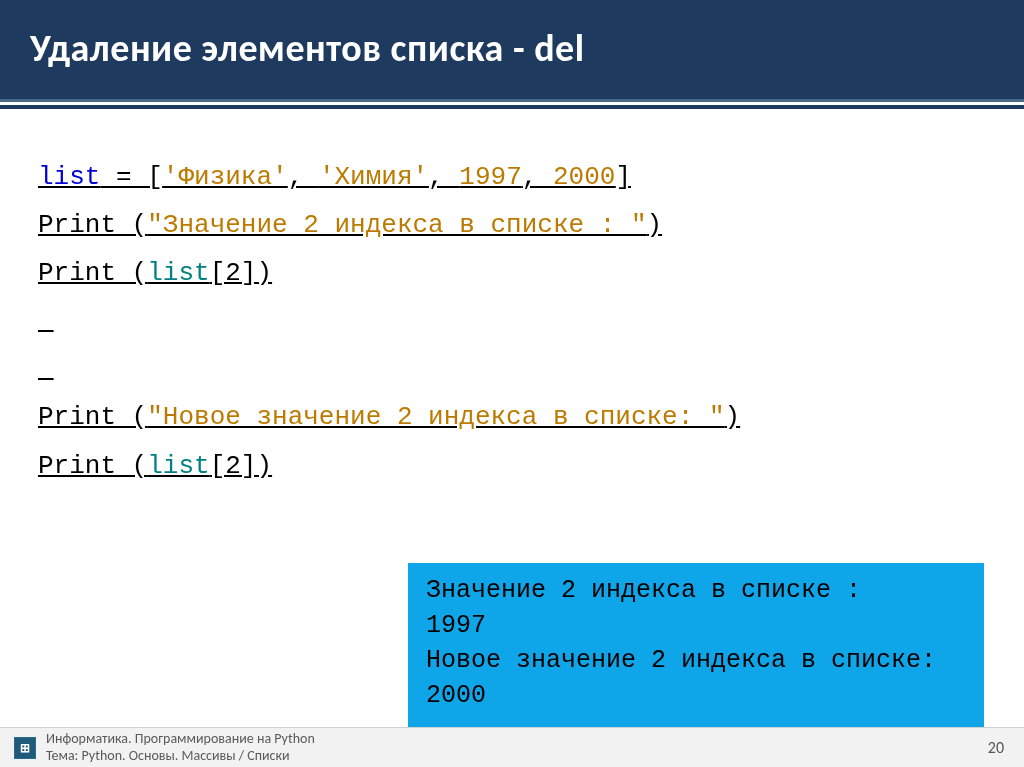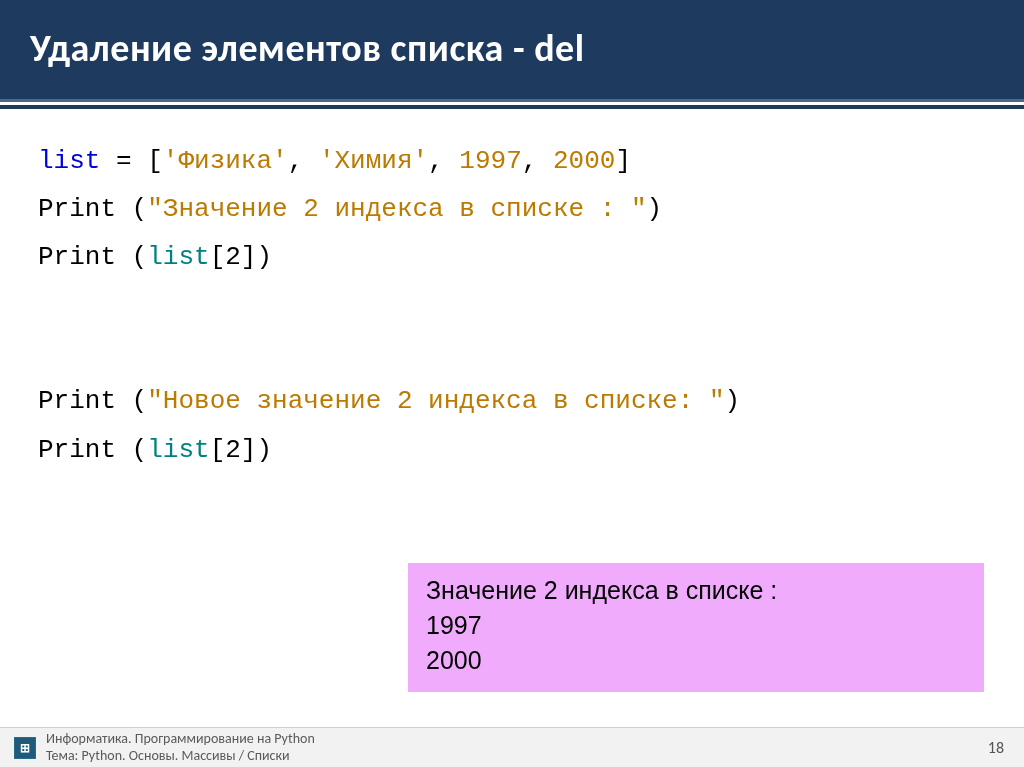--- a/index.html
+++ b/index.html
@@ -25,41 +25,42 @@
       font-size: 38px;
       font-weight: bold;
       letter-spacing: 0.5px;
     }
     .divider {
       height: 4px;
       background: #1f3a5f;
       margin: 3px 0 0 0;
     }
     .content {
-      padding: 28px 38px;
+      padding: 44px 38px;
+      text-decoration: underline;
     }
     .code-line {
       font-family: 'Courier New', monospace;
       font-size: 26px;
       line-height: 1.85;
       white-space: pre;
     }
     .kw-blue { color: #0000d8; }
     .str-brown { color: #bc7a00; }
     .num-brown { color: #bc7a00; }
     .ident-teal { color: #008080; }
     .black { color: #000000; }
     .output-box {
       position: absolute;
       left: 408px;
       top: 563px;
       width: 576px;
-      background: #f0abfc;
+      background: #0ea5e9;
       padding: 10px 18px 14px 18px;
-      font-family: Liberation Sans, sans-serif;
+      font-family: Liberation Mono, monospace;
       font-size: 25px;
       line-height: 1.4;
       color: #000000;
     }
     .footer {
       position: absolute;
       bottom: 0;
       left: 0;
       right: 0;
       height: 40px;
@@ -114,23 +115,24 @@
   <div class="code-line">&nbsp;</div>
 
   <div class="code-line"><span class="black">Print</span><span class="black"> (</span><span class="str-brown">"Новое значение 2 индекса в списке: "</span><span class="black">)</span></div>
 
   <div class="code-line"><span class="black">Print</span><span class="black"> (</span><span class="ident-teal">list</span><span class="black">[2])</span></div>
 </div>
 
 <div class="output-box">
   <div>Значение 2 индекса в списке :</div>
   <div>1997</div>
+  <div>Новое значение 2 индекса в списке:</div>
   <div>2000</div>
 </div>
 
 <div class="footer">
   <div class="footer-icon">⊞</div>
   <div class="footer-text">
     <div>Информатика. Программирование на Python</div>
     <div>Тема: Python. Основы. Массивы / Списки</div>
   </div>
-  <div class="page-num">18</div>
+  <div class="page-num">20</div>
 </div>
 
 </body></html>

